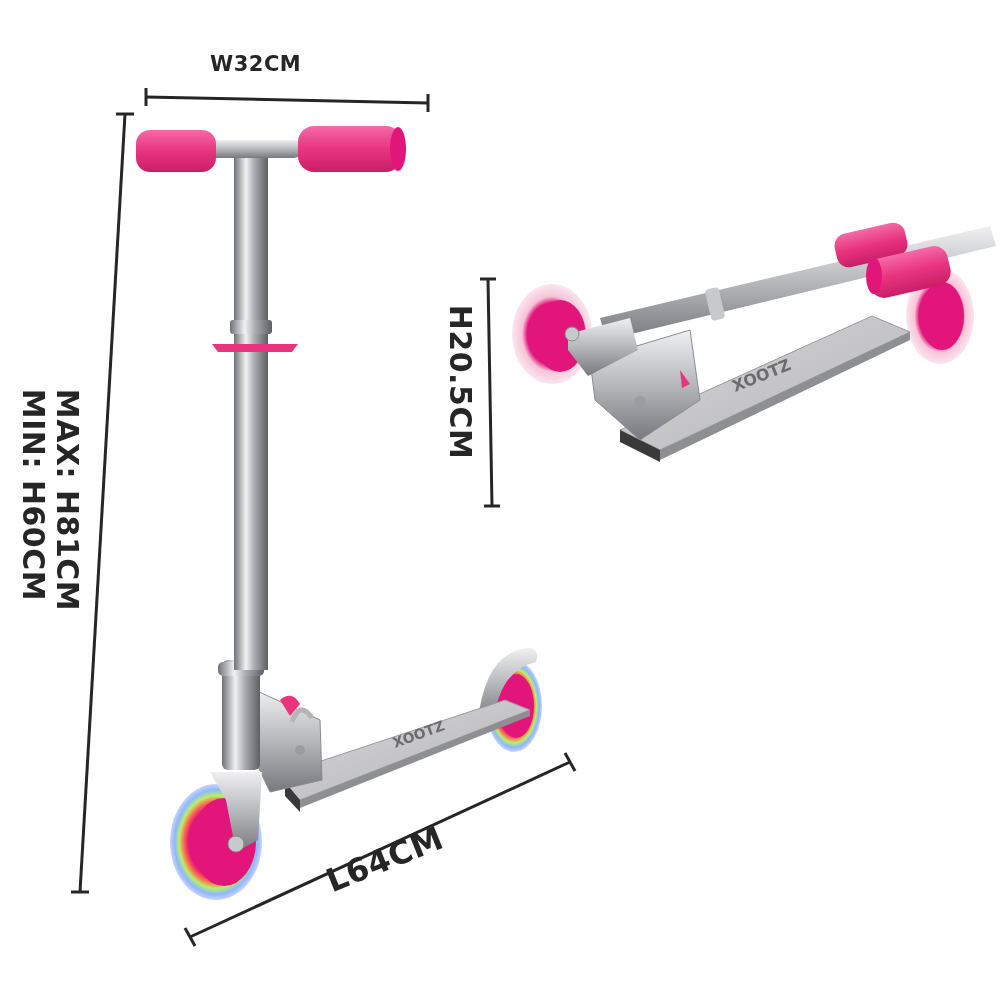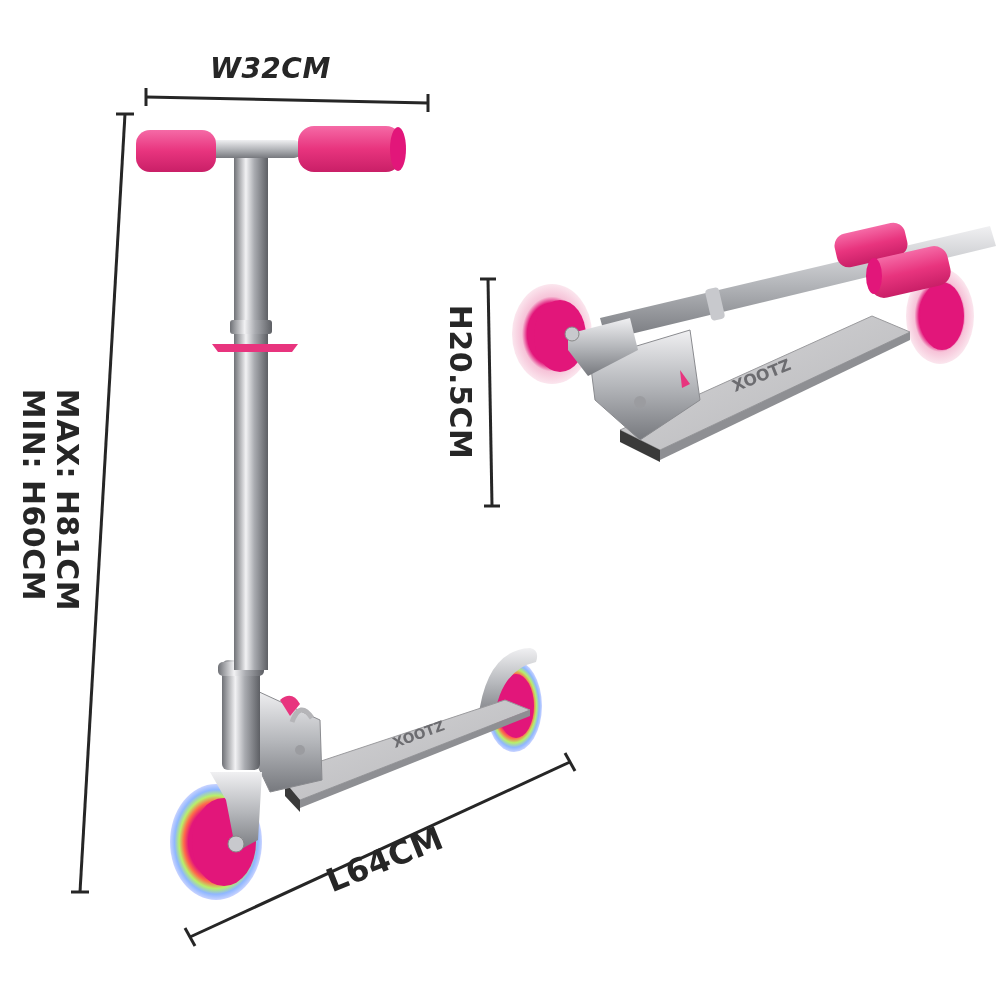--- a/index.html
+++ b/index.html
@@ -1,19 +1,19 @@
 <!DOCTYPE html>
 <html><head>
   <meta charset="utf-8">
   <style>
     html, body { margin: 0; padding: 0; background: #ffffff; }
     body { width: 1000px; height: 1000px; position: relative; overflow: hidden; font-family: "Liberation Sans", "DejaVu Sans", sans-serif; }
     .stage { position: absolute; left: 0; top: 0; width: 1000px; height: 1000px; }
     .dim-label { position: absolute; font-family: "DejaVu Sans", "Liberation Sans", sans-serif; font-weight: bold; color: #262626; white-space: nowrap; letter-spacing: 0.5px; }
-    .lbl-width { left: 210px; top: 52px; font-size: 28px; font-style: italic; }
+    .lbl-width { left: 210px; top: 52px; font-size: 21px; }
     .lbl-height-folded { left: 418px; top: 382px; font-size: 30px; transform: translate(0,-50%) rotate(90deg); transform-origin: center center; width: 200px; margin-left: -58px; text-align: center; }
     .lbl-height-block { position: absolute; left: 50px; top: 500px; transform: translate(-50%,-50%) rotate(90deg); text-align: left; }
     .lbl-height-block div { font-size: 30px; line-height: 34px; }
     .lbl-length { left: 335px; top: 862px; font-size: 32px; transform: rotate(-22deg); transform-origin: left bottom; }
     svg { position: absolute; left: 0; top: 0; }
   </style>
 </head>
 <body>
 
 <div class="stage">

